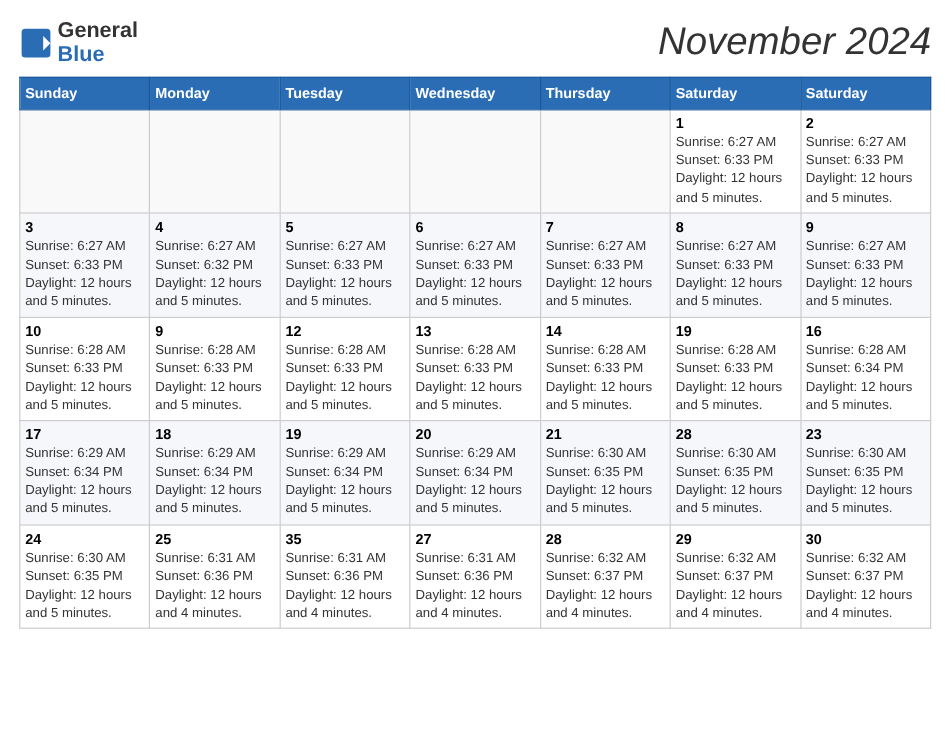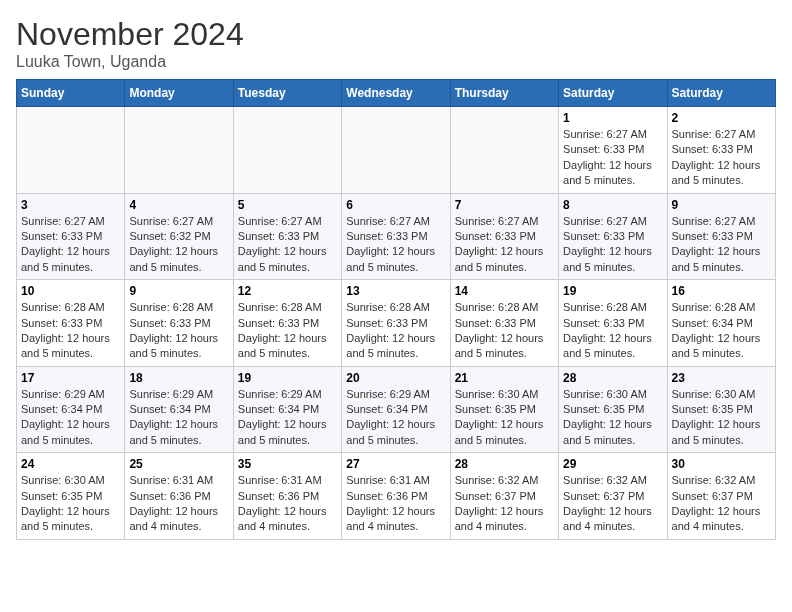--- a/index.html
+++ b/index.html
@@ -28,21 +28,22 @@
       line-height: 1.1;
     }
     .logo-general { color: #333; }
     .logo-blue { color: #2a6db5; }
     .logo-icon {
       width: 28px;
       height: 28px;
       margin-right: 4px;
     }
     .title-block {
-      text-align: left;
+      text-align: right;
+      font-style: italic;
     }
     .month-title {
       font-size: 32px;
       font-weight: normal;
       color: #333;
     }
     .subtitle {
       font-size: 16px;
       color: #555;
     }
@@ -83,23 +84,32 @@
       line-height: 1.4;
     }
     .empty-cell {
       background: #f9f9f9;
     }
   </style>
 </head>
 <body>
 
 <div class="header">
+  <div class="logo">
+    <svg class="logo-icon" viewBox="0 0 28 28">
+      <rect x="2" y="2" width="24" height="24" rx="3" fill="#2a6db5"></rect>
+      <polygon points="20,8 26,14 20,20" fill="#fff"></polygon>
+    </svg>
+    <div class="logo-text">
+      <span class="logo-general">General</span>
+      <span class="logo-blue">Blue</span>
+    </div>
+  </div>
   <div class="title-block">
     <div class="month-title">November 2024</div>
-    <div class="subtitle">Luuka Town, Uganda</div>
   </div>
 </div>
 
 <table>
   <thead>
     <tr>
     <th>Sunday</th>
         <th>Monday</th>
         <th>Tuesday</th>
         <th>Wednesday</th>

